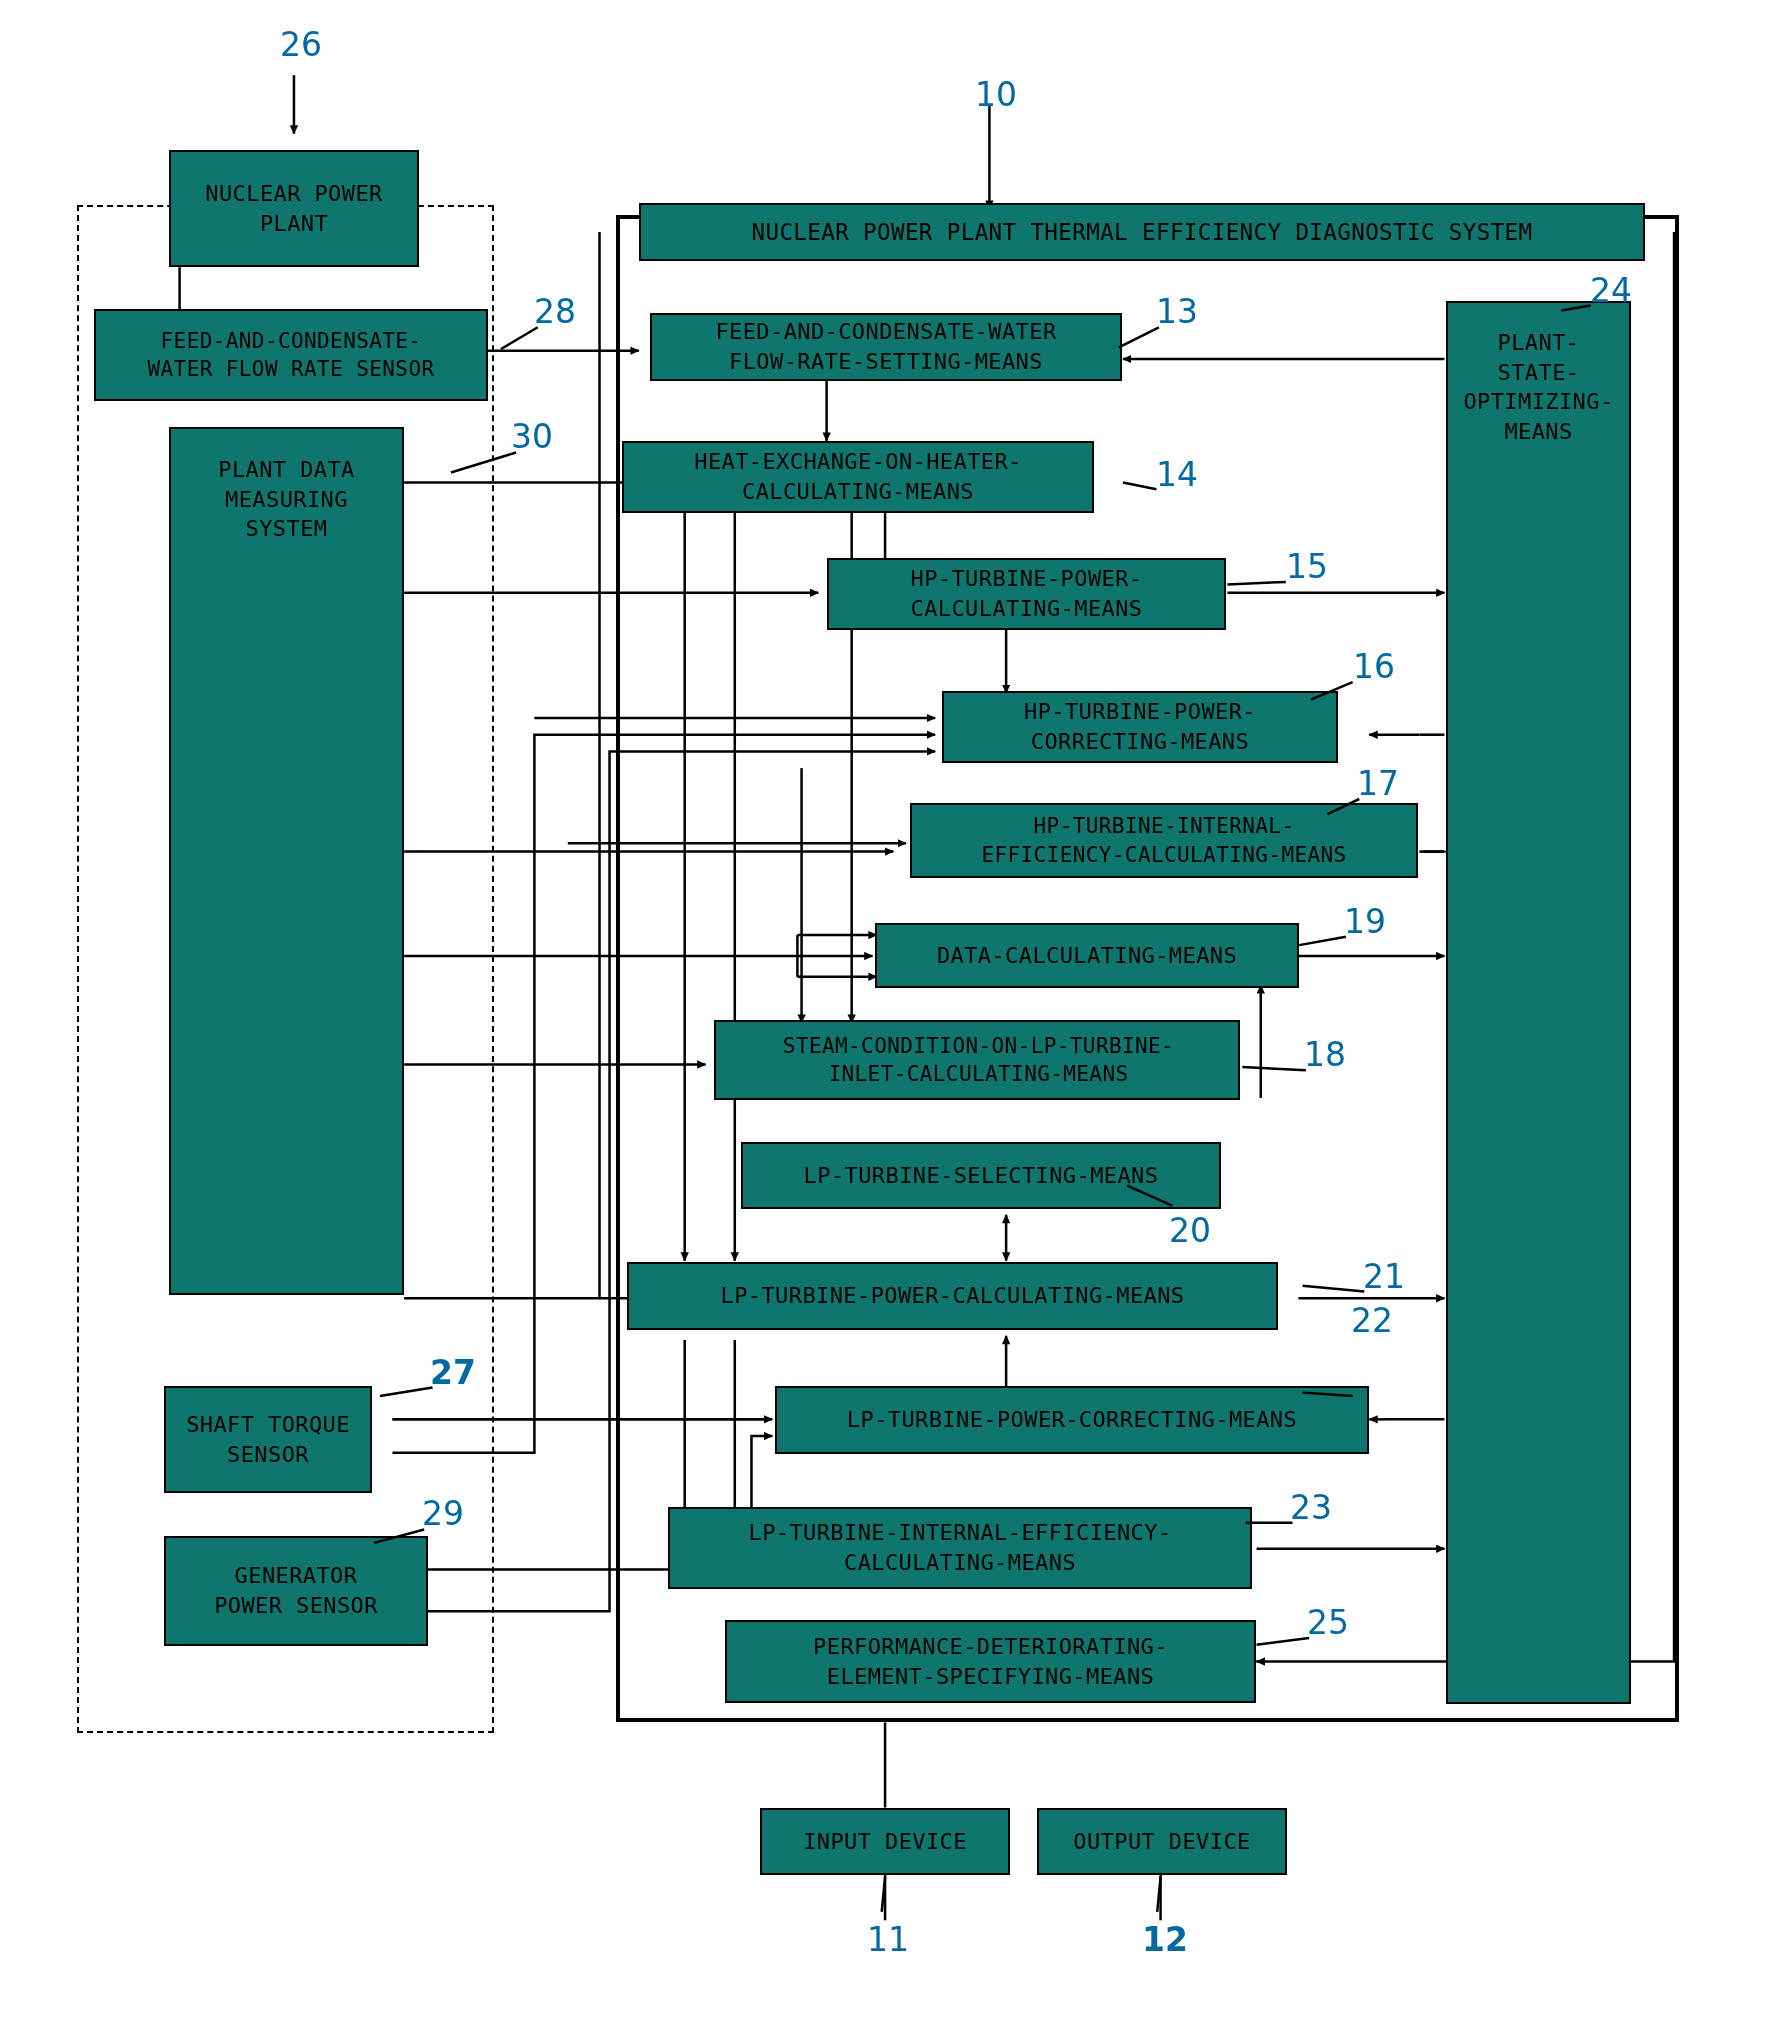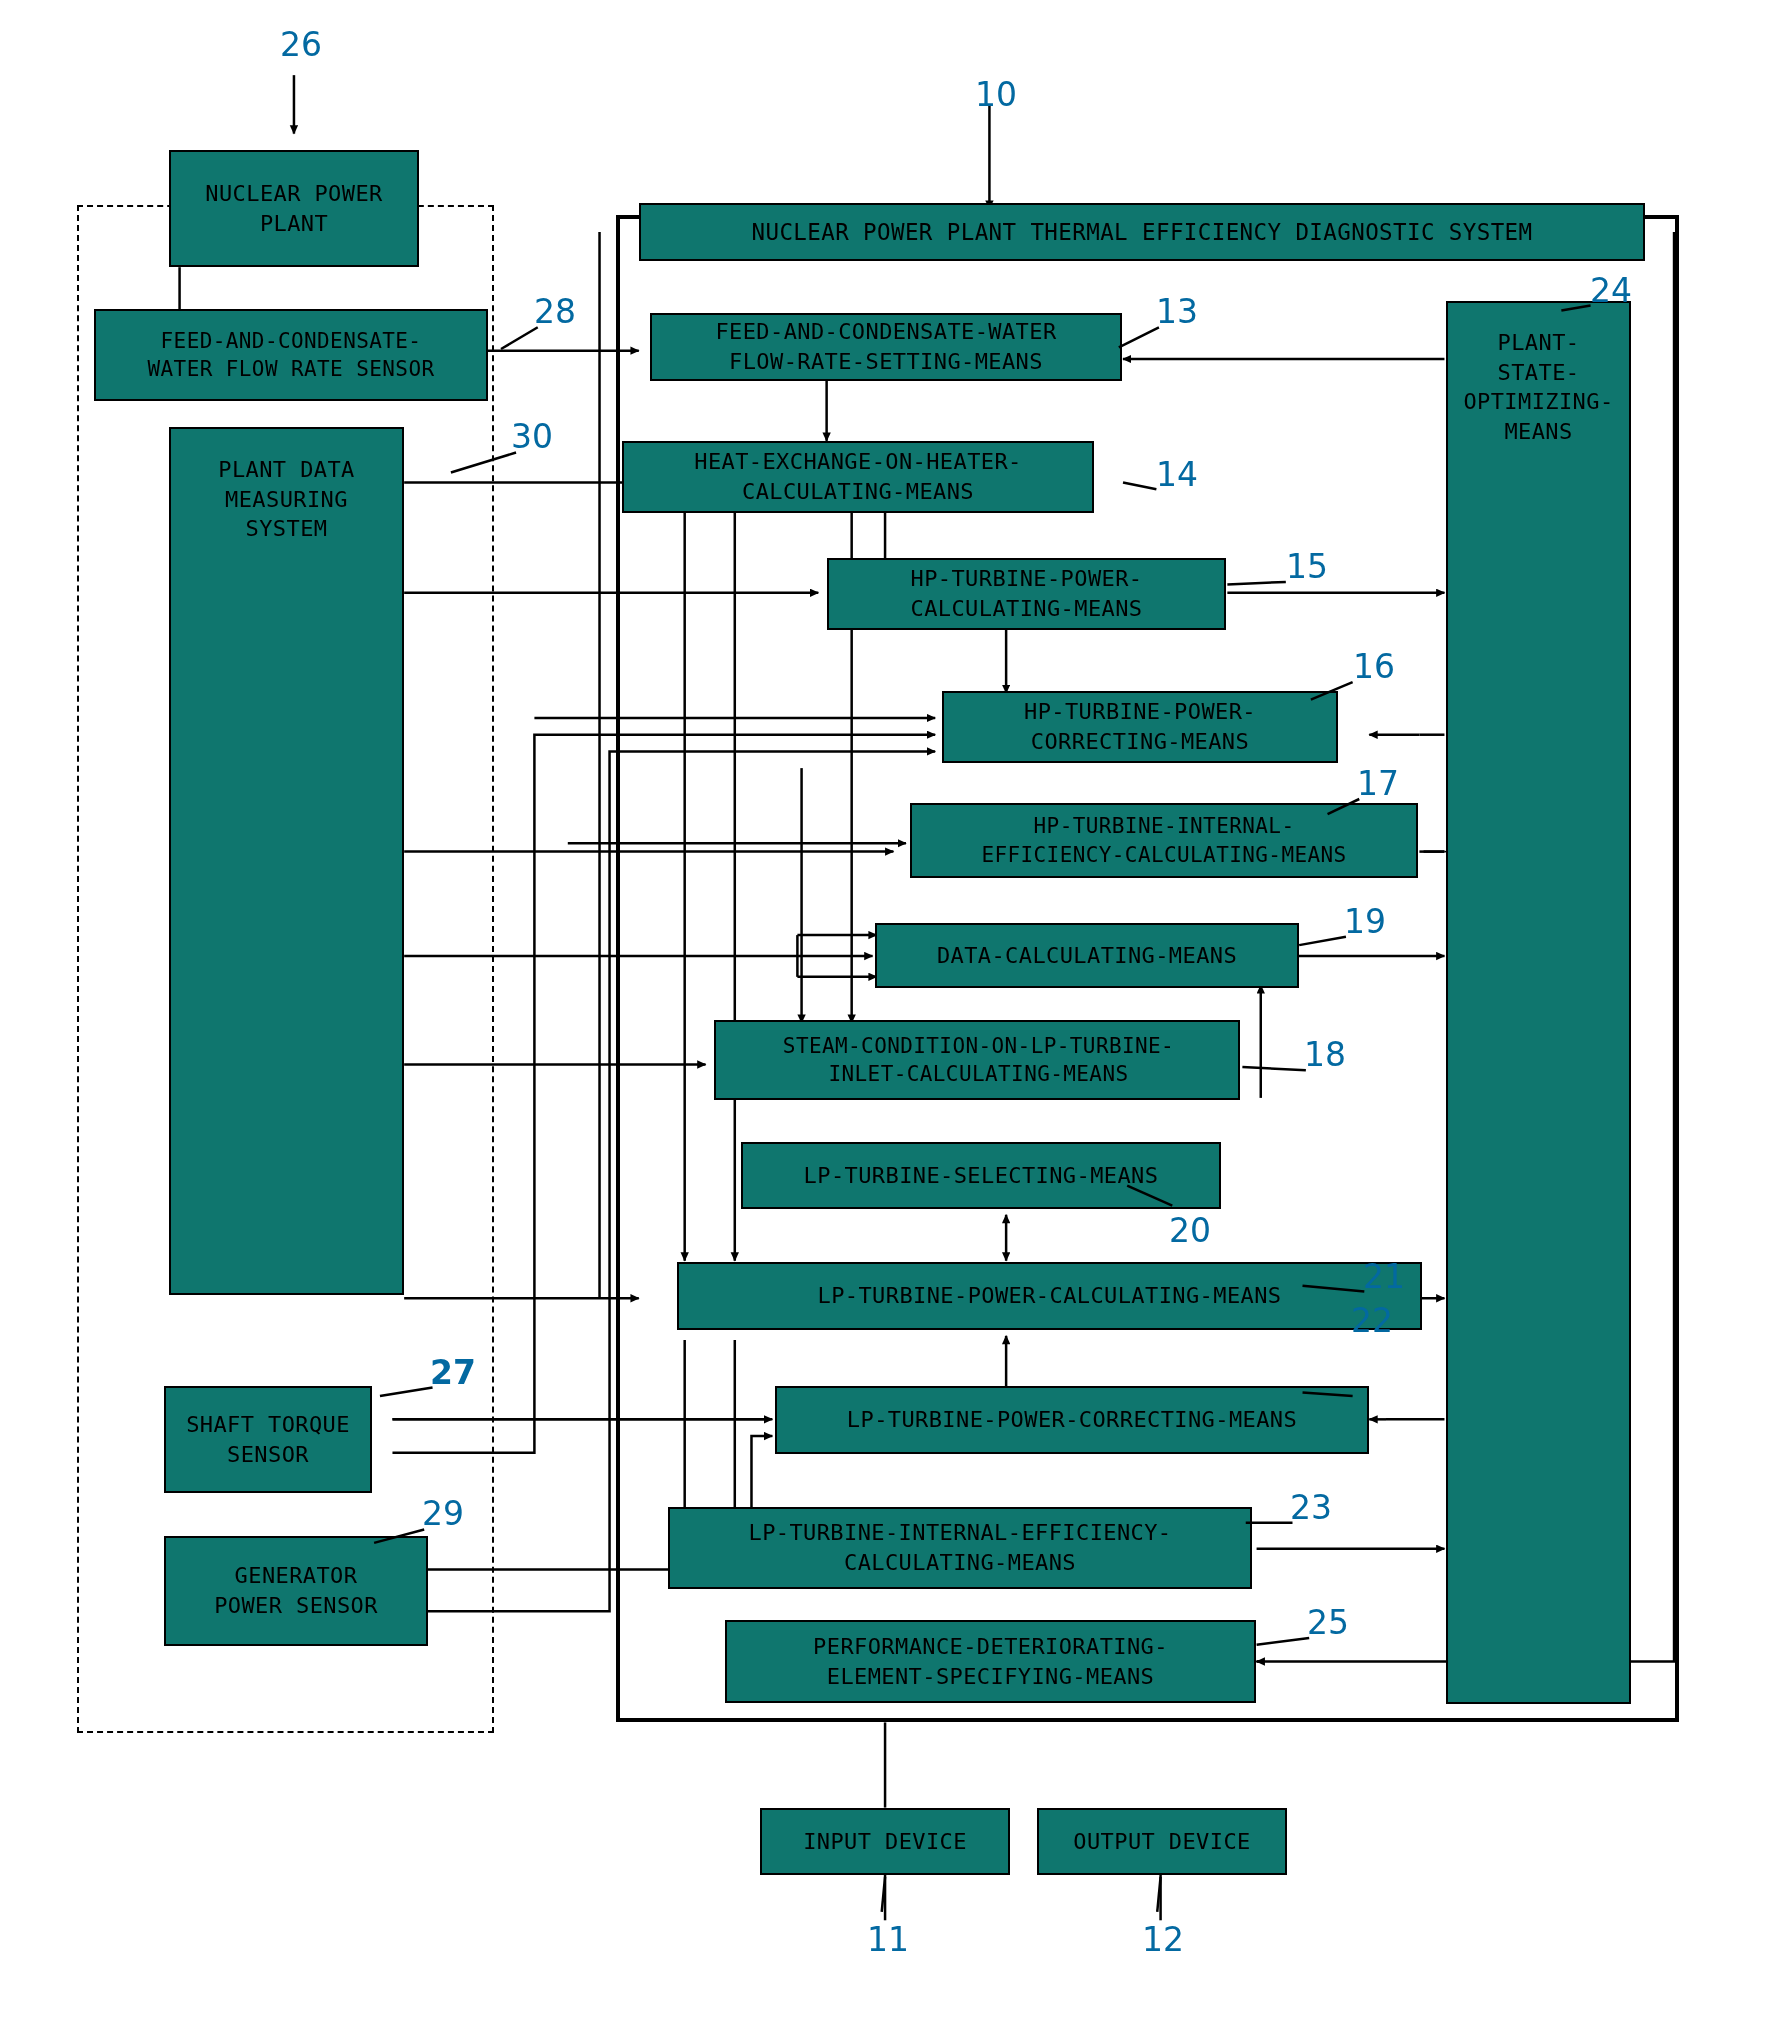--- a/index.html
+++ b/index.html
@@ -196,21 +196,21 @@
   <div class="box" style="left:910px; top:803px; width:508px; height:75px; font-size:21px;">HP-TURBINE-INTERNAL-
 EFFICIENCY-CALCULATING-MEANS</div>
 
   <div class="box" style="left:875px; top:923px; width:424px; height:65px;">DATA-CALCULATING-MEANS</div>
 
   <div class="box" style="left:714px; top:1020px; width:526px; height:80px; font-size:21px;padding-left:8px;">STEAM-CONDITION-ON-LP-TURBINE-
 INLET-CALCULATING-MEANS</div>
 
   <div class="box" style="left:741px; top:1142px; width:480px; height:67px;">LP-TURBINE-SELECTING-MEANS</div>
 
-  <div class="box" style="left:677px; top:1262px; width:745px; height:68px;">LP-TURBINE-POWER-CALCULATING-MEANS</div>
+  <div class="box" style="left:627px; top:1262px; width:651px; height:68px;">LP-TURBINE-POWER-CALCULATING-MEANS</div>
 
   <div class="box" style="left:775px; top:1386px; width:594px; height:68px;">LP-TURBINE-POWER-CORRECTING-MEANS</div>
 
   <div class="box" style="left:668px; top:1507px; width:584px; height:82px;">LP-TURBINE-INTERNAL-EFFICIENCY-
 CALCULATING-MEANS</div>
 
   <div class="box" style="left:725px; top:1620px; width:531px; height:83px;">PERFORMANCE-DETERIORATING-
 ELEMENT-SPECIFYING-MEANS</div>
 
   <div class="box" style="left:1446px; top:301px; width:185px; height:1403px; align-items:flex-start; padding-top:25px; text-align:center;">PLANT-
@@ -235,21 +235,21 @@
   <div class="ref" style="left:1344px; top:902px;">19</div>
   <div class="ref" style="left:1304px; top:1035px;">18</div>
   <div class="ref" style="left:1169px; top:1211px;">20</div>
   <div class="ref" style="left:1363px; top:1257px;">21</div>
   <div class="ref" style="left:1351px; top:1301px;">22</div>
   <div class="ref" style="left:1290px; top:1488px;">23</div>
   <div class="ref" style="left:1307px; top:1603px;">25</div>
   <div class="ref" style="left:430px; top:1353px;font-weight:bold;">27</div>
   <div class="ref" style="left:422px; top:1494px;">29</div>
   <div class="ref" style="left:867px; top:1920px;">11</div>
-  <div class="ref" style="left:1142px; top:1920px;">12</div>
+  <div class="ref" style="left:1142px; top:1920px;font-weight:bold;">12</div>
 
   <svg class="wires" viewBox="0 0 2145 2441">
     <g stroke="#000" stroke-width="3" fill="none">
       <path d="M644,392 L600,418"></path>
       <path d="M1388,392 L1340,416"></path>
       <path d="M1905,366 L1870,372"></path>
       <path d="M618,542 L540,566"></path>
       <path d="M1385,586 L1345,578"></path>
       <path d="M1540,697 L1470,700"></path>
       <path d="M1620,817 L1570,838"></path>

